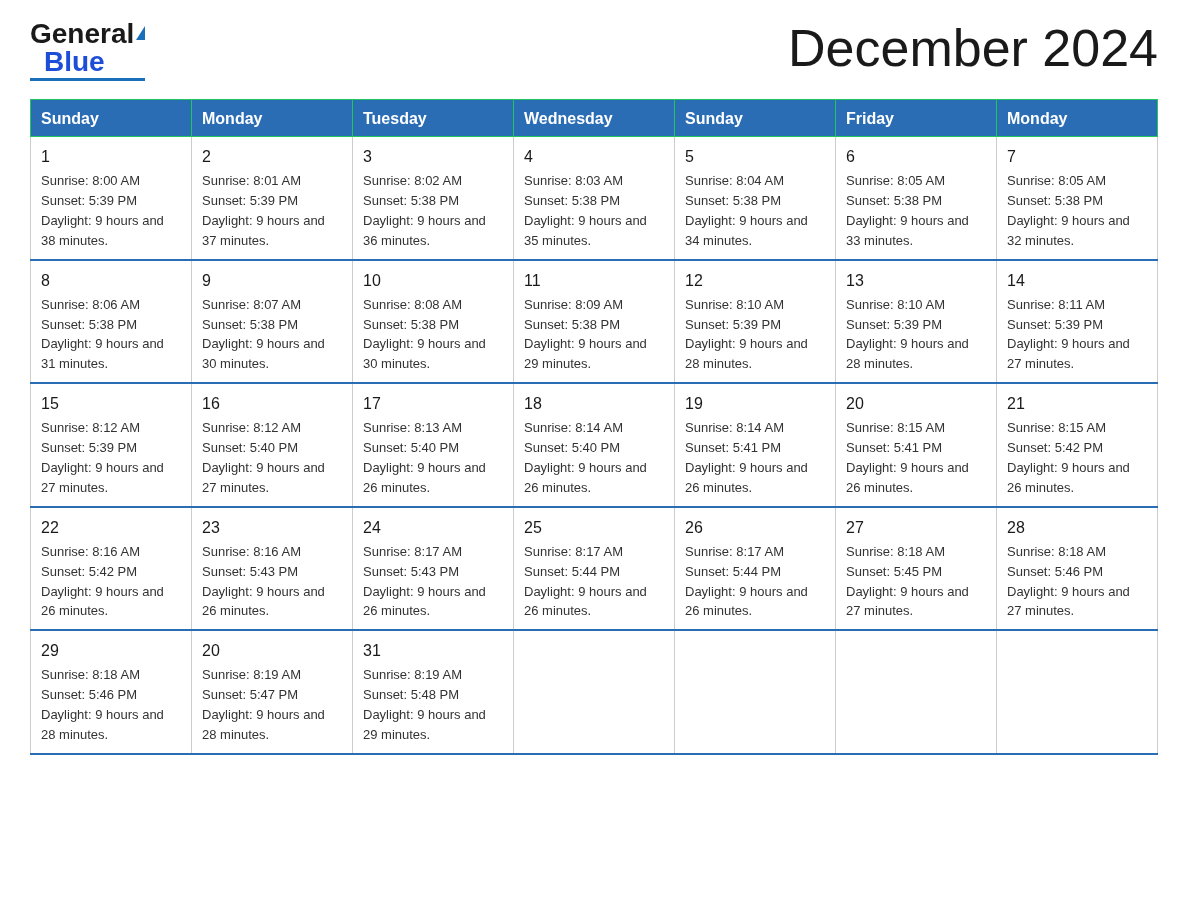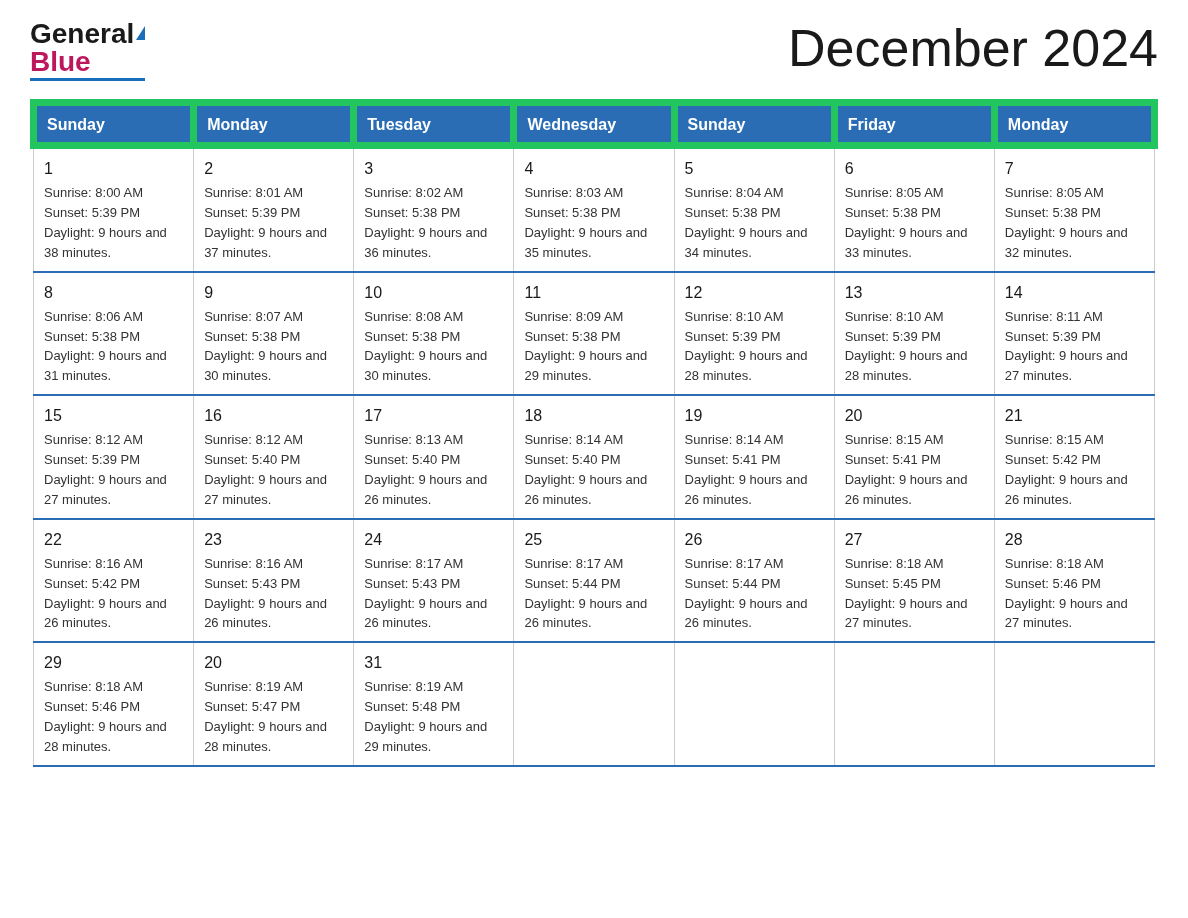--- a/index.html
+++ b/index.html
@@ -22,21 +22,21 @@
       flex-direction: column;
       align-items: flex-end;
     }
     .logo-text {
       font-size: 28px;
       font-weight: bold;
       color: #1a1a1a;
       line-height: 1;
     }
     .logo-general { color: #1a1a1a; }
-    .logo-blue { color: #be185d; }
+    .logo-blue { color: #1d4ed8; margin-left: 14px; }
     .logo-triangle {
       display: inline-block;
       width: 0;
       height: 0;
       border-left: 9px solid transparent;
       border-bottom: 14px solid #1a6fba;
       margin-left: 2px;
       vertical-align: middle;
       position: relative;
       top: -3px;
@@ -65,21 +65,21 @@
       border-collapse: collapse;
       table-layout: fixed;
     }
     thead th {
       background: #2a6db5;
       color: #fff;
       font-size: 16px;
       font-weight: bold;
       padding: 10px 10px 8px 10px;
       text-align: left;
-      border: 7px solid #22c55e;
+      border: 1px solid #22c55e;
     }
     tbody td {
       border: 1px solid #ccc;
       vertical-align: top;
       padding: 8px 10px;
       font-size: 13.5px;
       line-height: 1.45;
       background: #fff;
       min-height: 110px;
     }

